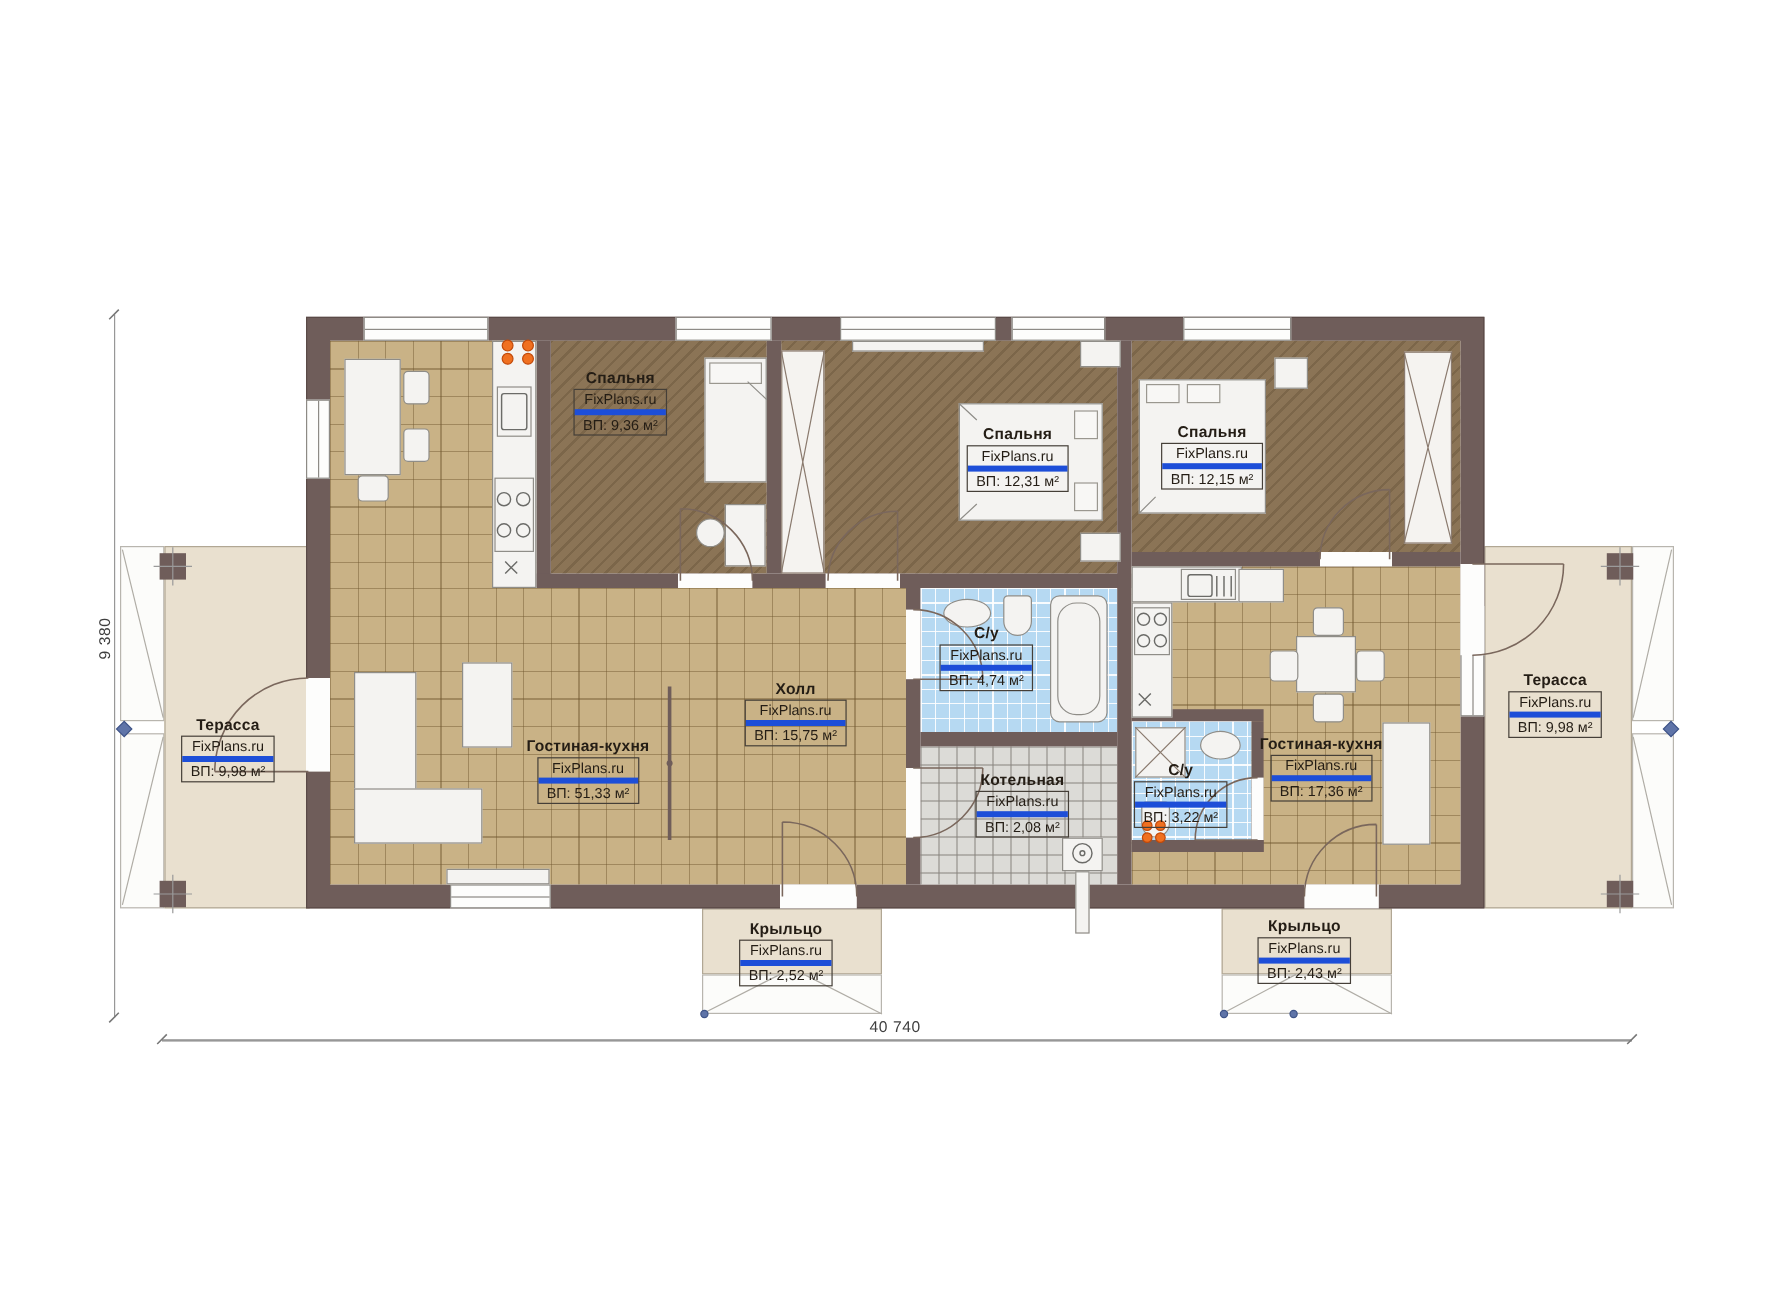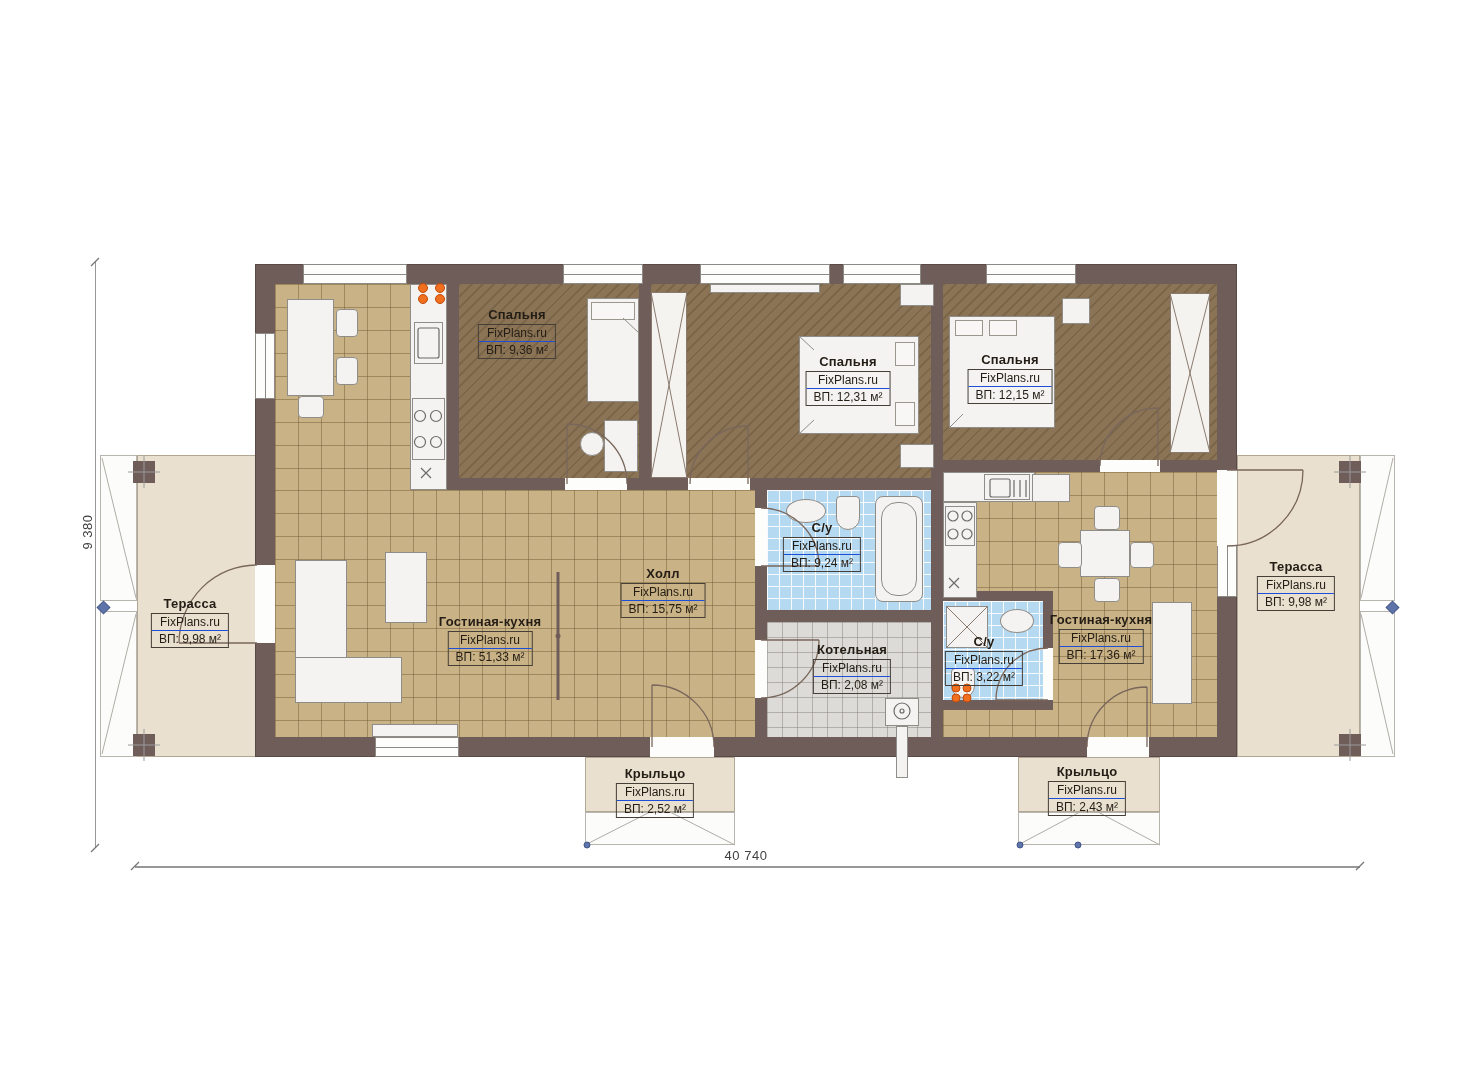--- a/index.html
+++ b/index.html
@@ -43,21 +43,21 @@
   .tub-in{position:absolute;border:1px solid #8f8d88;border-radius:16px;box-sizing:border-box;}
   .toilet{border-radius:4px 4px 12px 12px;}
   .pillow{position:absolute;border:1px solid #9a978f;background:#f8f7f5;box-sizing:border-box;}
   
   .linework{position:absolute;left:0;top:0;z-index:20;pointer-events:none;}
   
   .rlabel{position:absolute;transform:translateX(-50%);text-align:center;color:#241d15;z-index:30;white-space:nowrap;}
   .rname{font-weight:bold;font-size:13px;margin-bottom:2px;letter-spacing:.2px;}
   .rbox{display:inline-block;border:1px solid #453f38;}
   .rrow{font-size:12px;padding:0 7px;line-height:16px;}
-  .rrow + .rrow{border-top:1px solid #1d4ed8;}
+  .rrow + .rrow{border-top:5px solid #1d4ed8;}
 </style>
 </head>
 <body>
 
 <div id="canvas">
 
   <div class="dl" style="left:95px;top:262px;width:1px;height:586px;"></div>
   <div class="dl" style="left:135px;top:866px;width:1225px;height:2px;"></div>
   <div class="dim-label v" style="left:87px;top:532px;">9 380</div>
   <div class="dim-label h" style="left:746px;top:848px;">40 740</div>
@@ -305,21 +305,21 @@
     <div class="rname">Гостиная-кухня</div>
     <div class="rbox">
       <div class="rrow">FixPlans.ru</div>
       <div class="rrow">ВП: 17,36 м²</div>
     </div>
   </div>
   <div class="rlabel" style="left:822px;top:520px;">
     <div class="rname">С/у</div>
     <div class="rbox">
       <div class="rrow">FixPlans.ru</div>
-      <div class="rrow">ВП: 9,24 м²</div>
+      <div class="rrow">ВП: 4,74 м²</div>
     </div>
   </div>
   <div class="rlabel" style="left:984px;top:634px;">
     <div class="rname">С/у</div>
     <div class="rbox">
       <div class="rrow">FixPlans.ru</div>
       <div class="rrow">ВП: 3,22 м²</div>
     </div>
   </div>
   <div class="rlabel" style="left:852px;top:642px;">

